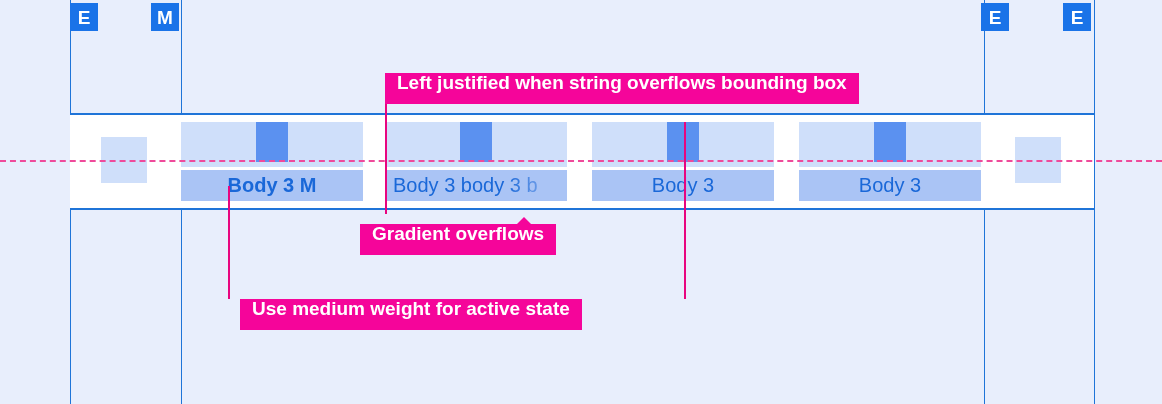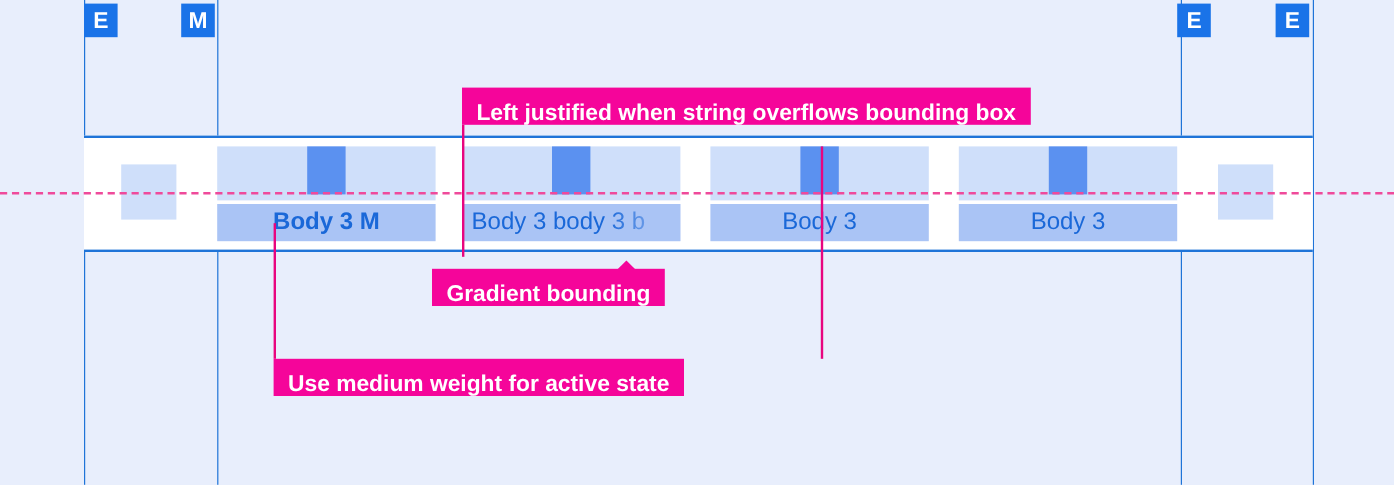--- a/index.html
+++ b/index.html
@@ -78,21 +78,21 @@
 
   
   .stub{
     position:absolute;top:137px;width:46px;height:46px;background:#cfdffa;
   }
 
   
   .ann{
     position:absolute;background:#f5059a;color:#fff;
     font-size:19px;font-weight:bold;
-    display:flex;align-items:flex-end;
+    display:flex;align-items:flex-start;
     padding:0 12px;height:31px;
     white-space:nowrap;
     line-height:1;
   }
   .ann.notch::after{
     content:"";position:absolute;top:-7px;right:24px;
     width:0;height:0;
     border-left:8px solid transparent;
     border-right:8px solid transparent;
     border-bottom:8px solid #f5059a;
@@ -170,21 +170,21 @@
 
   <div class="lead" style="left:385px;top:104px;height:110px"></div>
   <div class="lead" style="left:228px;top:186px;height:113px"></div>
   <div class="lead" style="left:684px;top:122px;height:177px"></div>
 
   <div class="ann" style="left:385px;top:73px">
     <span>Left justified when string overflows bounding box</span>
   </div>
 
   <div class="ann notch" style="left:360px;top:224px">
-    <span>Gradient bounding</span>
+    <span>Gradient overflows</span>
   </div>
 
-  <div class="ann" style="left:228px;top:299px">
+  <div class="ann" style="left:240px;top:299px">
     <span>Use medium weight for active state</span>
   </div>
 
 
 </div>
 
 </body></html>

